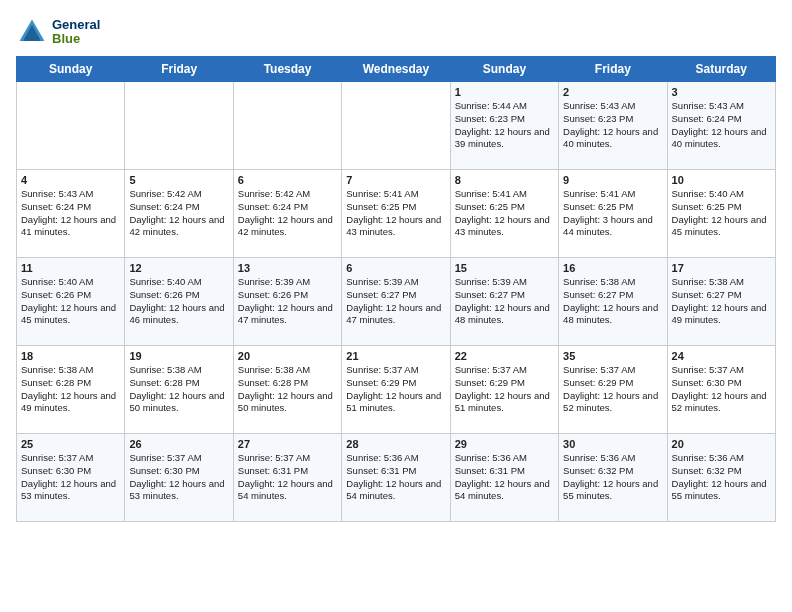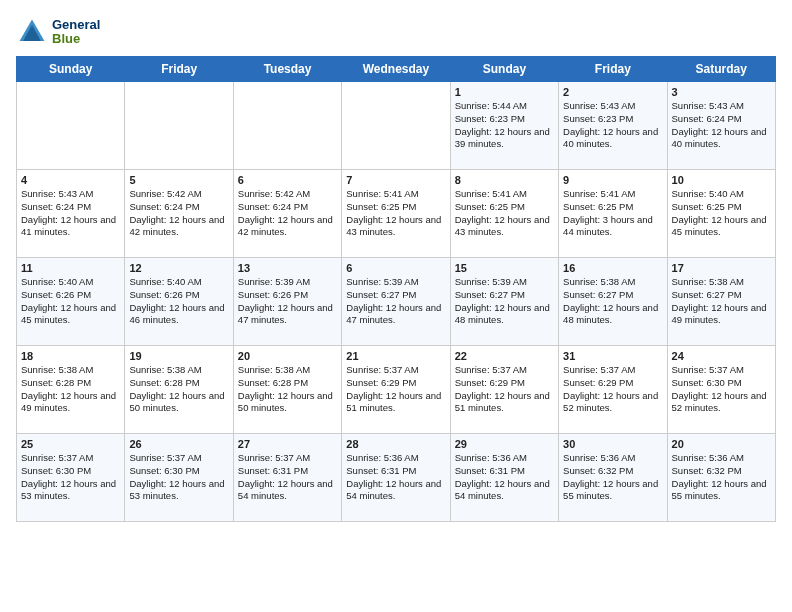--- a/index.html
+++ b/index.html
@@ -298,21 +298,21 @@
       </td>
         <td>
         <div class="day-number">22</div>
         <div class="cell-content">
           <div>Sunrise: 5:37 AM</div>
           <div>Sunset: 6:29 PM</div>
           <div>Daylight: 12 hours and 51 minutes.</div>
         </div>
       </td>
         <td>
-        <div class="day-number">31</div>
+        <div class="day-number">35</div>
         <div class="cell-content">
           <div>Sunrise: 5:37 AM</div>
           <div>Sunset: 6:29 PM</div>
           <div>Daylight: 12 hours and 52 minutes.</div>
         </div>
       </td>
         <td>
         <div class="day-number">24</div>
         <div class="cell-content">
           <div>Sunrise: 5:37 AM</div>

